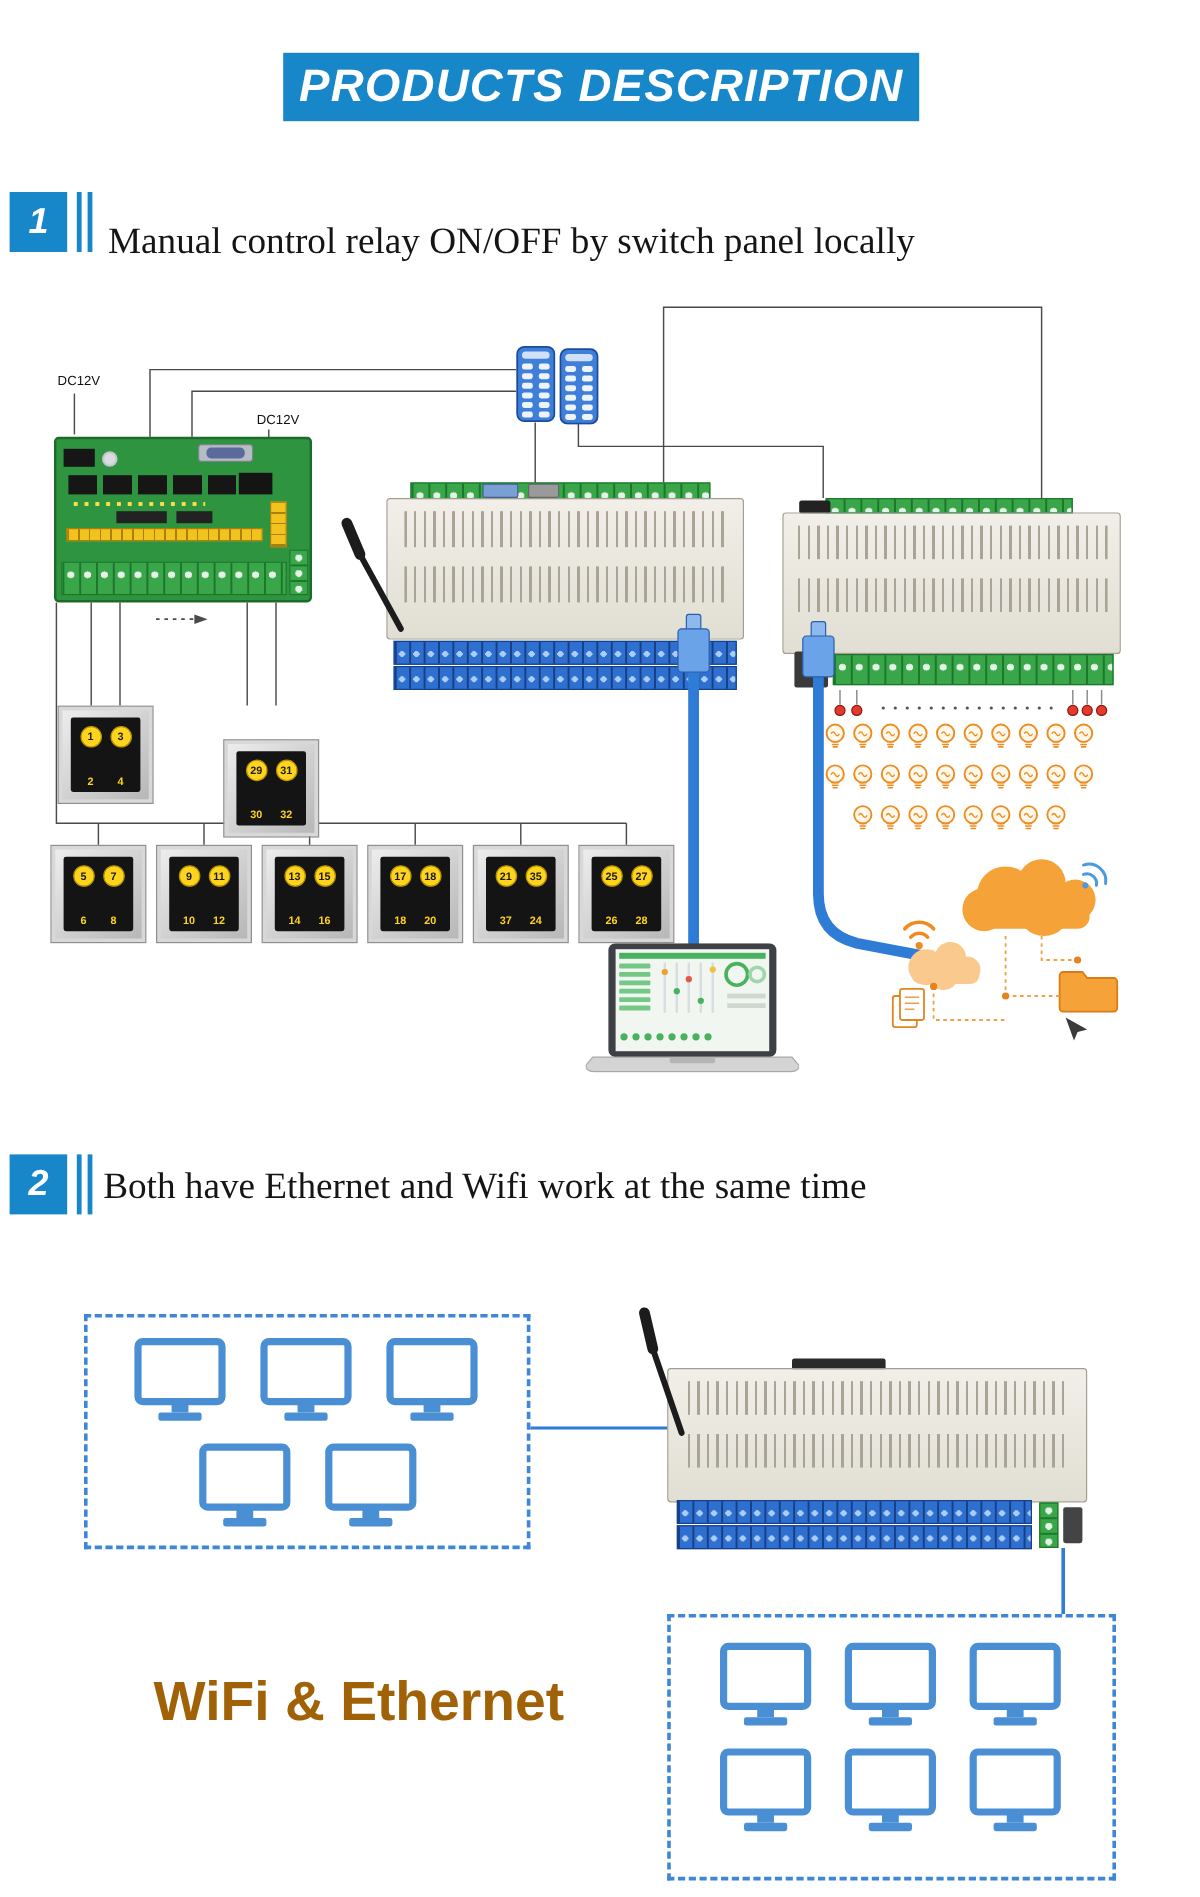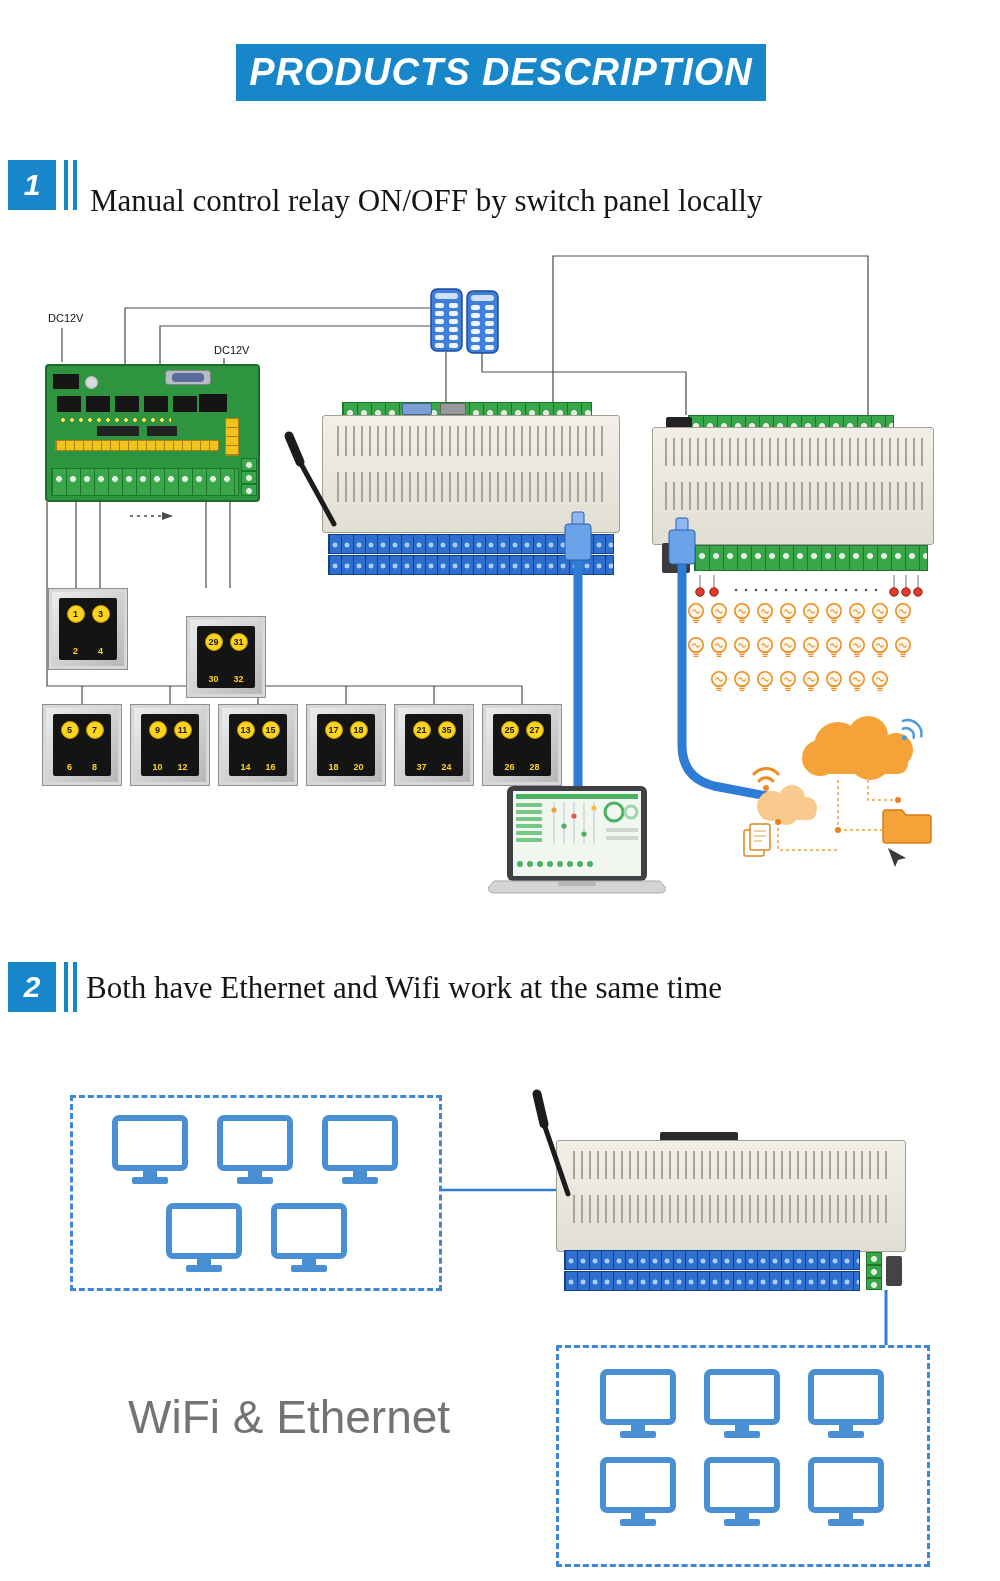--- a/index.html
+++ b/index.html
@@ -44,21 +44,21 @@
     background-image:repeating-linear-gradient(90deg,#a87f10 0 1.3px, rgba(0,0,0,0) 1.3px 9px);
     border:1px solid #a87f10; }
   .yellow-terms-v { background-color:#f2c21d;
     background-image:repeating-linear-gradient(0deg,#a87f10 0 1.3px, rgba(0,0,0,0) 1.3px 9px);
     border:1px solid #a87f10; }
   .black-blocks { background-image:repeating-linear-gradient(90deg,#161616 0 24px, rgba(0,0,0,0) 24px 29px); }
   .dot-row-yellow { background-image:radial-gradient(circle 2px at 4px 4px,#ffdf49 95%,rgba(0,0,0,0) 100%);
     background-size:9px 8px; }
   .pcb { background:#2f9440; border:2px solid #1d6b2b; border-radius:4px; }
   .dashed-box { border:3px dashed #3e86d8; }
-  .wifi-label { color:#737373; font-size:46px; font-weight:normal; }
+  .wifi-label { color:#a16207; font-size:46px; font-weight:bold; }
   .time-label { color:#f5821f; font-size:44px; font-weight:bold; }
   .pwr-label { font-size:11px; font-weight:normal; color:#111; }
 </style>
 </head>
 <body>
 
 <div class="page">
 
   <svg width="0" height="0" style="position:absolute" aria-hidden="true">
     <defs>

